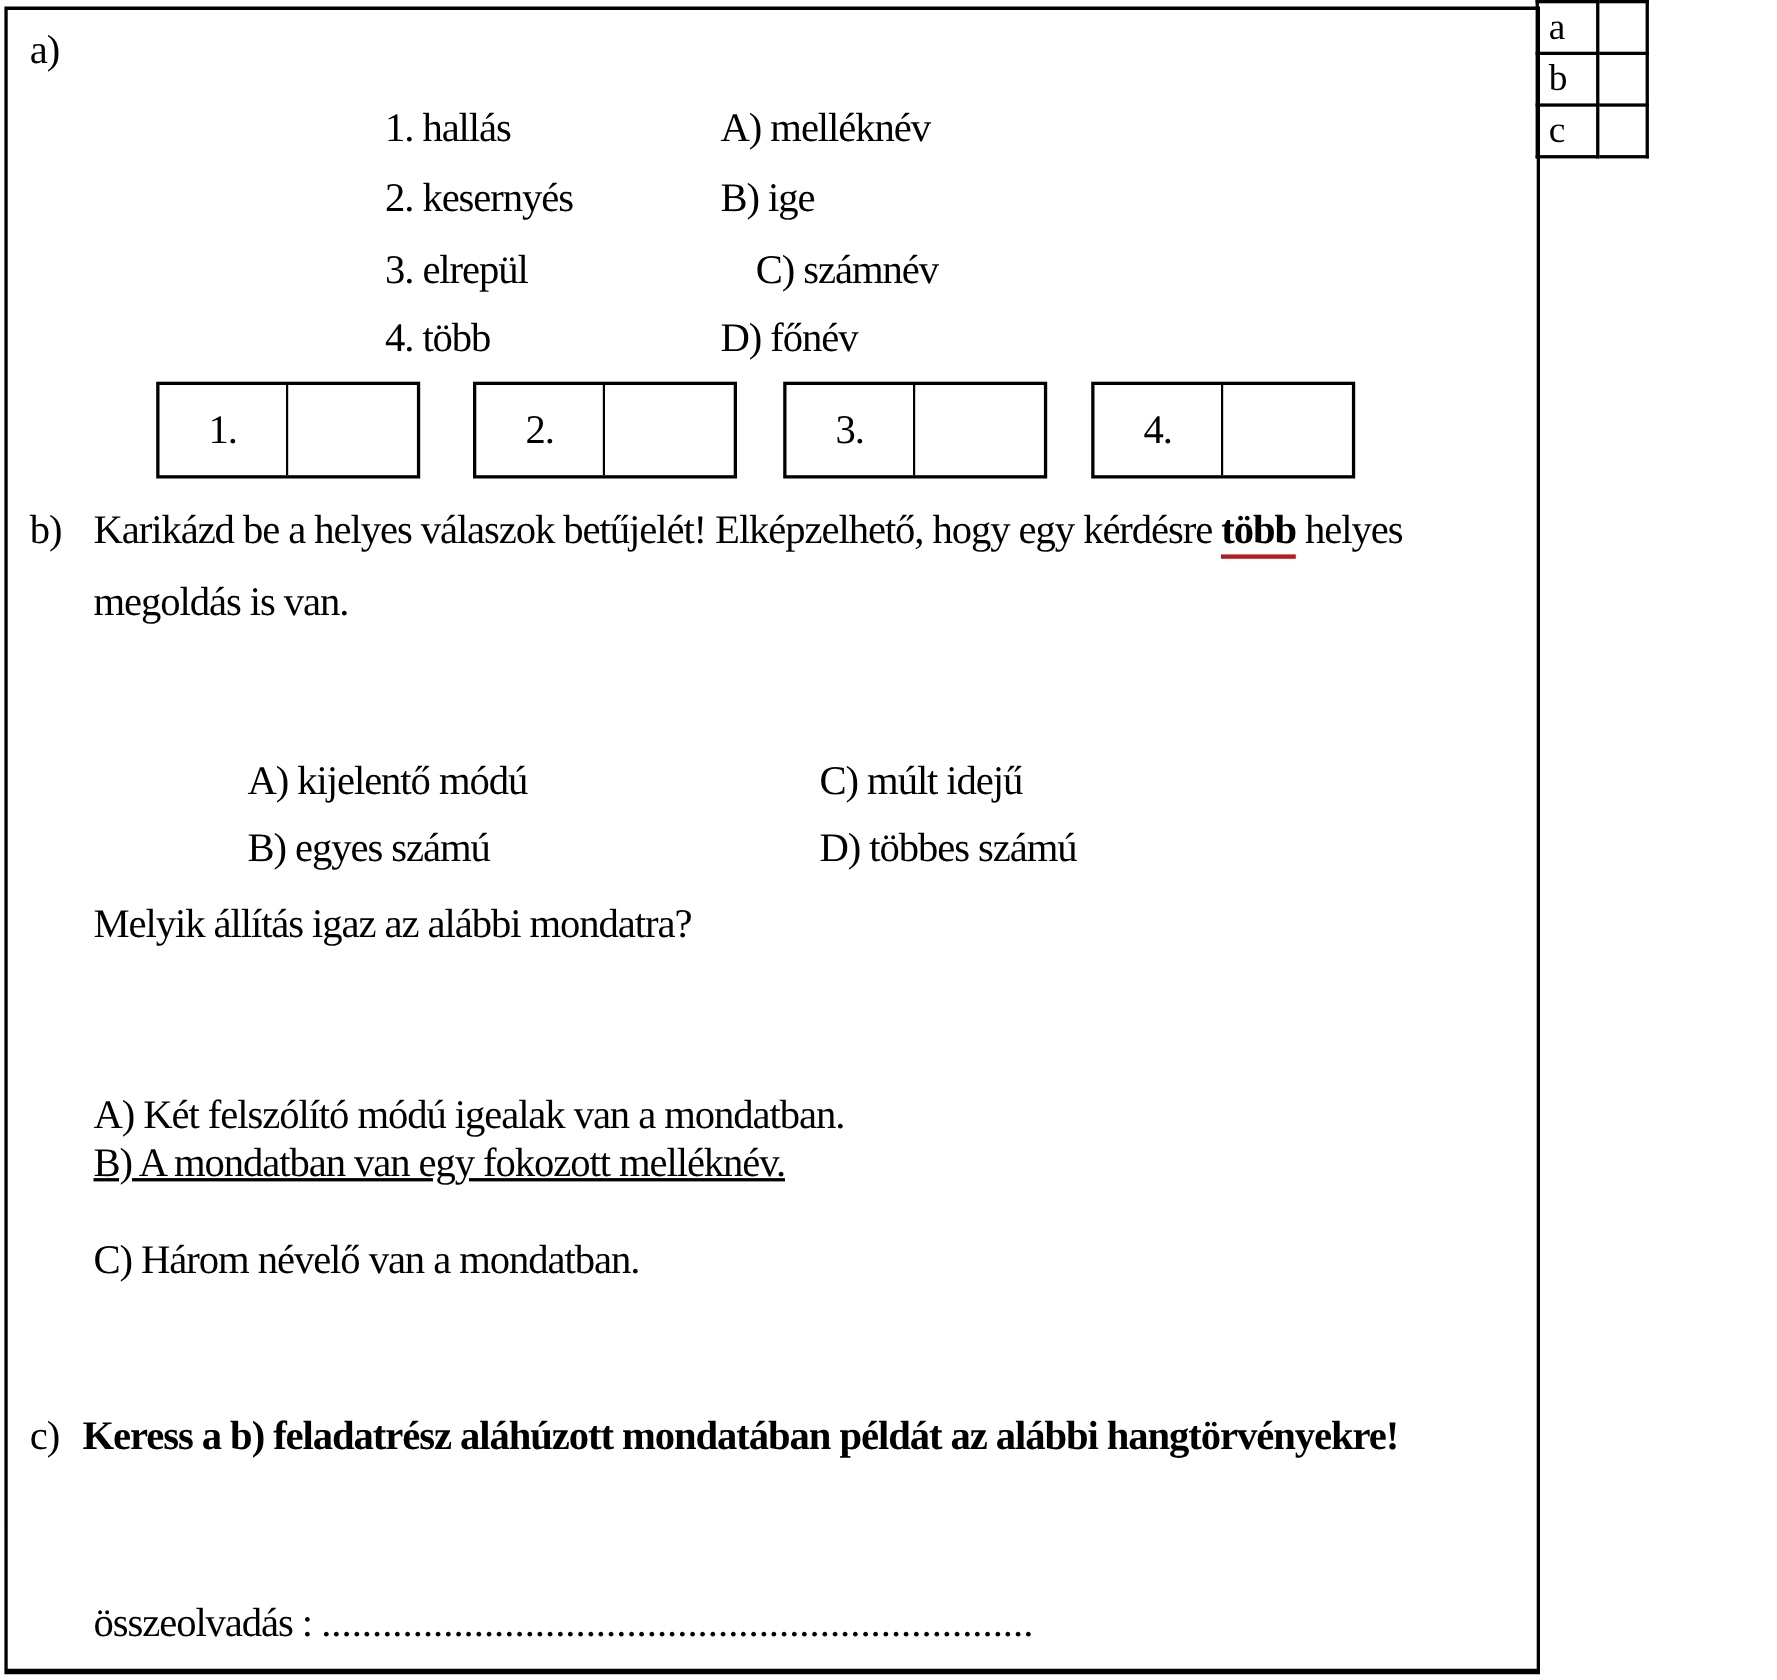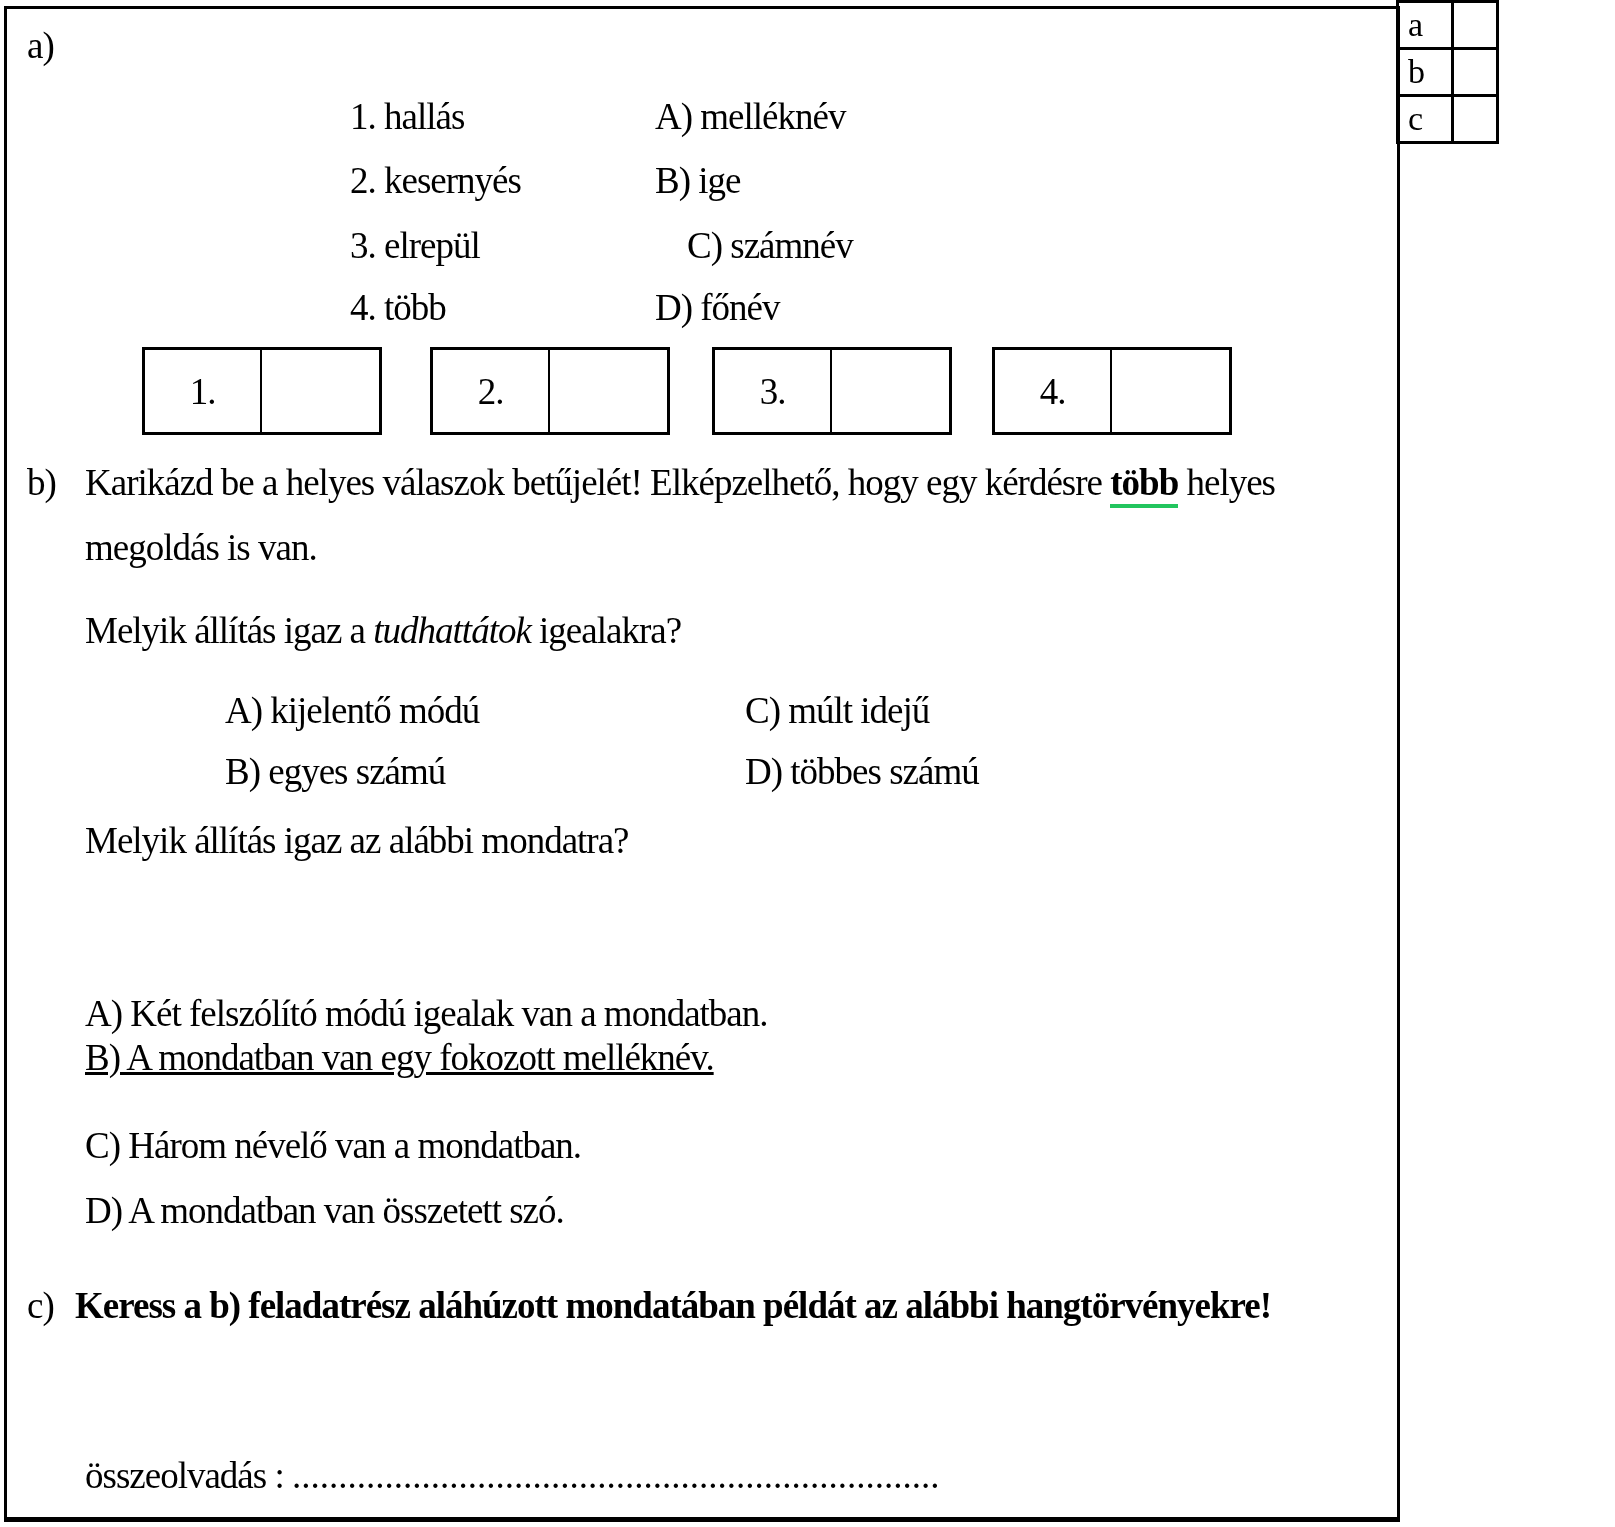--- a/index.html
+++ b/index.html
@@ -22,21 +22,21 @@
     border-bottom-width: 5px;
   }
   .line {
     position: absolute;
     white-space: nowrap;
     line-height: 1.15;
   }
   .part-label { position: absolute; white-space: nowrap; line-height: 1.15; }
   .bold-ul {
     font-weight: bold;
-    border-bottom: 4px solid #22c55e;
+    border-bottom: 4px solid #b91c1c;
     padding-bottom: 1px;
   }
   .italic { font-style: italic; }
   .sentence-ul {
     font-style: italic;
     border-bottom: 3px solid #000;
     padding-bottom: 5px;
   }
   
   .ans-box {
@@ -119,34 +119,32 @@
   </div>
   <div class="ans-box" style="left:992px;">
     <div class="cell-num">4.</div>
     <div class="cell-blank"></div>
   </div>
 
   <div class="part-label" style="left:27px; top:462px;">b)</div>
   <div class="line" style="left:85px; top:462px;"><span>Karikázd be a helyes válaszok betűjelét! Elképzelhető, hogy egy kérdésre </span><span class="bold-ul">több</span><span> helyes</span></div>
   <div class="line" style="left:85px; top:527px;">megoldás is van.</div>
 
-  <div class="line" style="left:85px; top:610px;"><span>Melyik állítás igaz a </span><span class="italic">tudhattátok</span><span> igealakra?</span></div>
 
   <div class="line" style="left:225px; top:690px;">A) kijelentő módú</div>
   <div class="line" style="left:745px; top:690px;">C) múlt idejű</div>
   <div class="line" style="left:225px; top:751px;">B) egyes számú</div>
   <div class="line" style="left:745px; top:751px;">D) többes számú</div>
 
   <div class="line" style="left:85px; top:820px;">Melyik állítás igaz az alábbi mondatra?</div>
 
 
   <div class="line" style="left:85px; top:993px;">A) Két felszólító módú igealak van a mondatban.</div>
   <div class="line" style="left:85px; top:1037px;text-decoration:underline;">B) A mondatban van egy fokozott melléknév.</div>
   <div class="line" style="left:85px; top:1125px;">C) Három névelő van a mondatban.</div>
-  <div class="line" style="left:85px; top:1190px;">D) A mondatban van összetett szó.</div>
 
   <div class="part-label" style="left:27px; top:1285px;">c)</div>
   <div class="line" style="left:75px; top:1285px;font-weight:bold;">Keress a b) feladatrész aláhúzott mondatában példát az alábbi hangtörvényekre!</div>
 
 
   <div class="line" style="left:85px; top:1455px;"><span>összeolvadás : </span><span class="dots">......................................................................</span></div>
 
 </div>
 
 </body></html>

